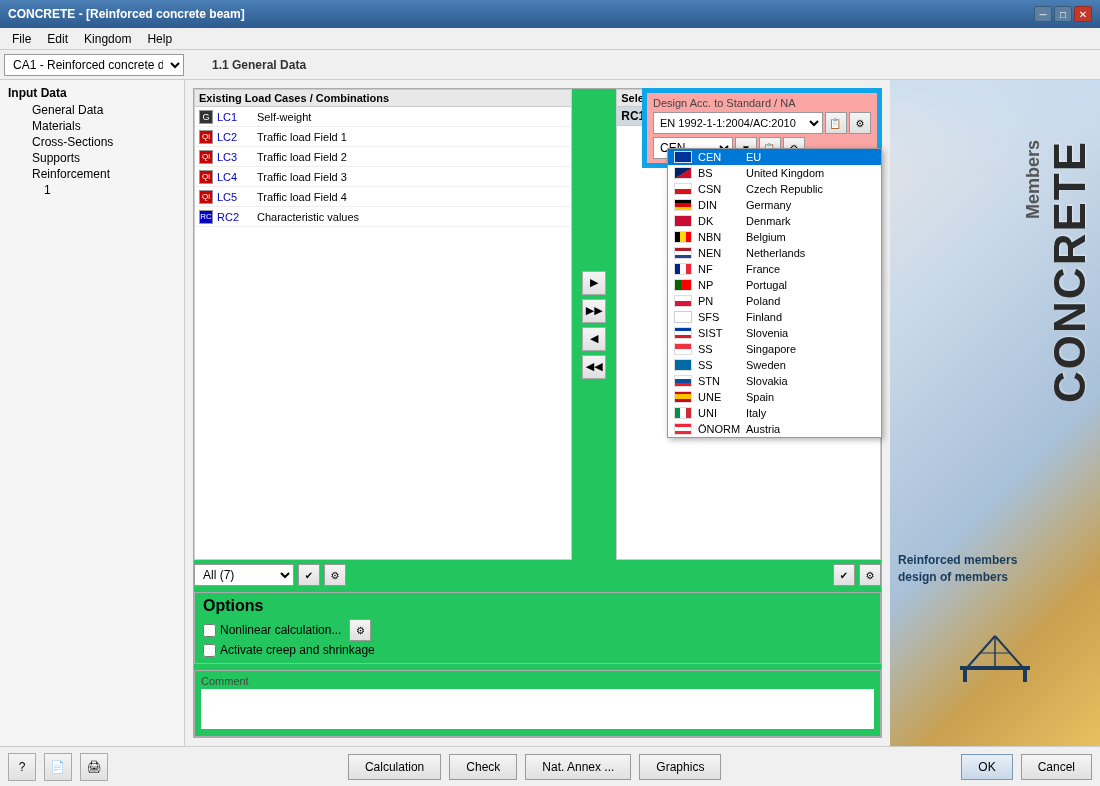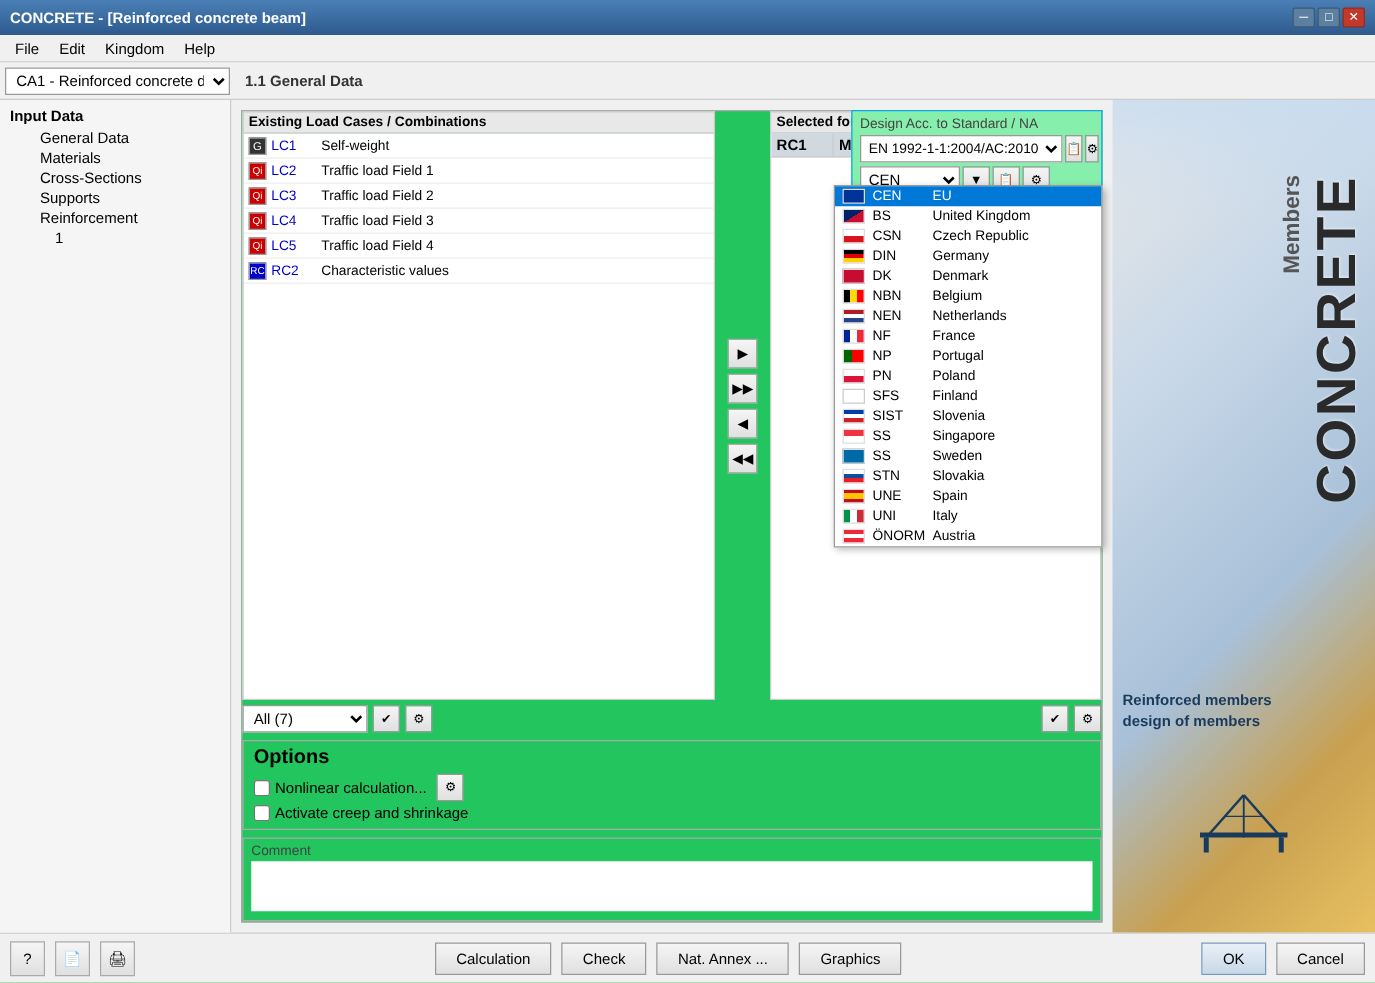--- a/index.html
+++ b/index.html
@@ -57,21 +57,21 @@
     .toolbar-select {
       width: 180px;
       height: 22px;
       border: 1px solid #999;
       background: white;
       padding: 0 4px;
     }
     .section-label {
       font-weight: bold;
       color: #333;
-      margin-left: 8px;
+      margin-left: 24px;
     }
 
     
     .main-container {
       display: flex;
       height: calc(786px - 28px - 22px - 30px - 40px);
     }
 
     
     .left-panel {
@@ -102,23 +102,23 @@
       padding: 8px;
       position: relative;
       overflow: hidden;
     }
 
     
     .design-standard-box {
       position: absolute;
       top: 8px;
       right: 8px;
-      width: 201px;
-      background: #86efac;
-      border: 1px solid #0ea5e9;
+      width: 240px;
+      background: #fca5a5;
+      border: 5px solid #0ea5e9;
       padding: 4px 6px;
       z-index: 10;
     }
     .design-standard-label { font-size: 11px; color: #444; margin-bottom: 3px; }
     .design-standard-select-row { display: flex; gap: 2px; align-items: center; }
     .design-select {
       flex: 1;
       height: 22px;
       border: 1px solid #999;
       background: white;

